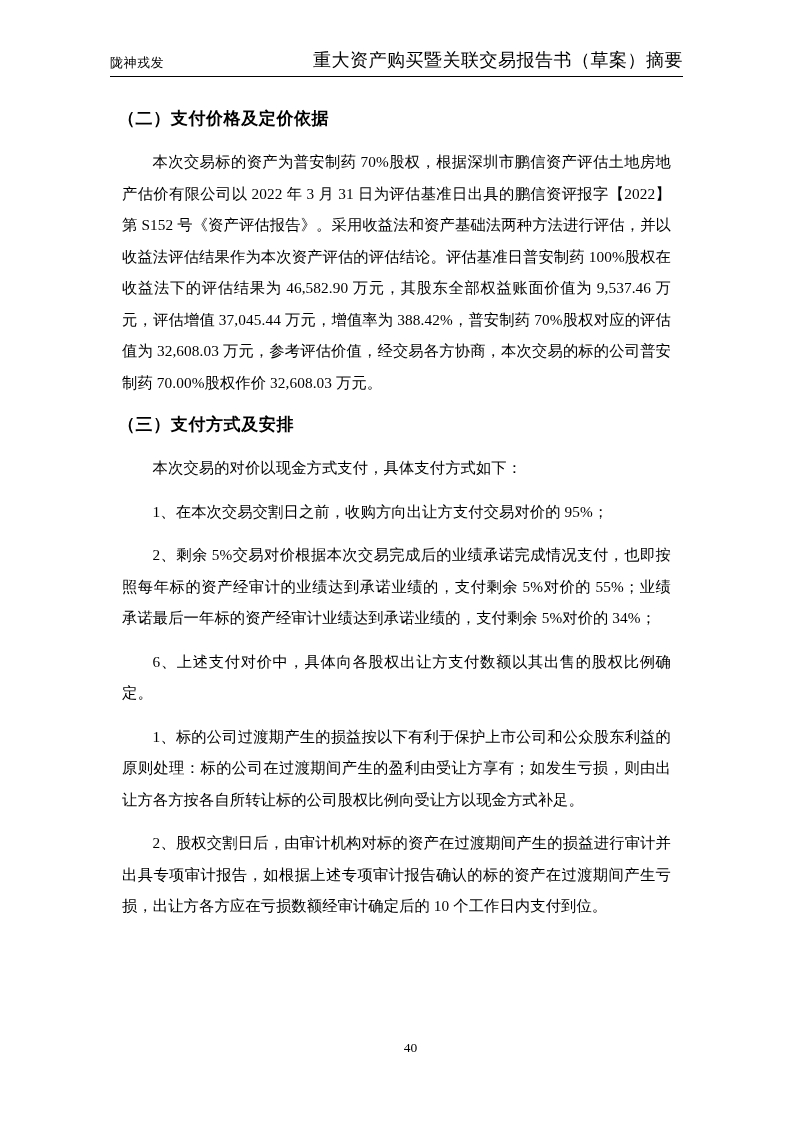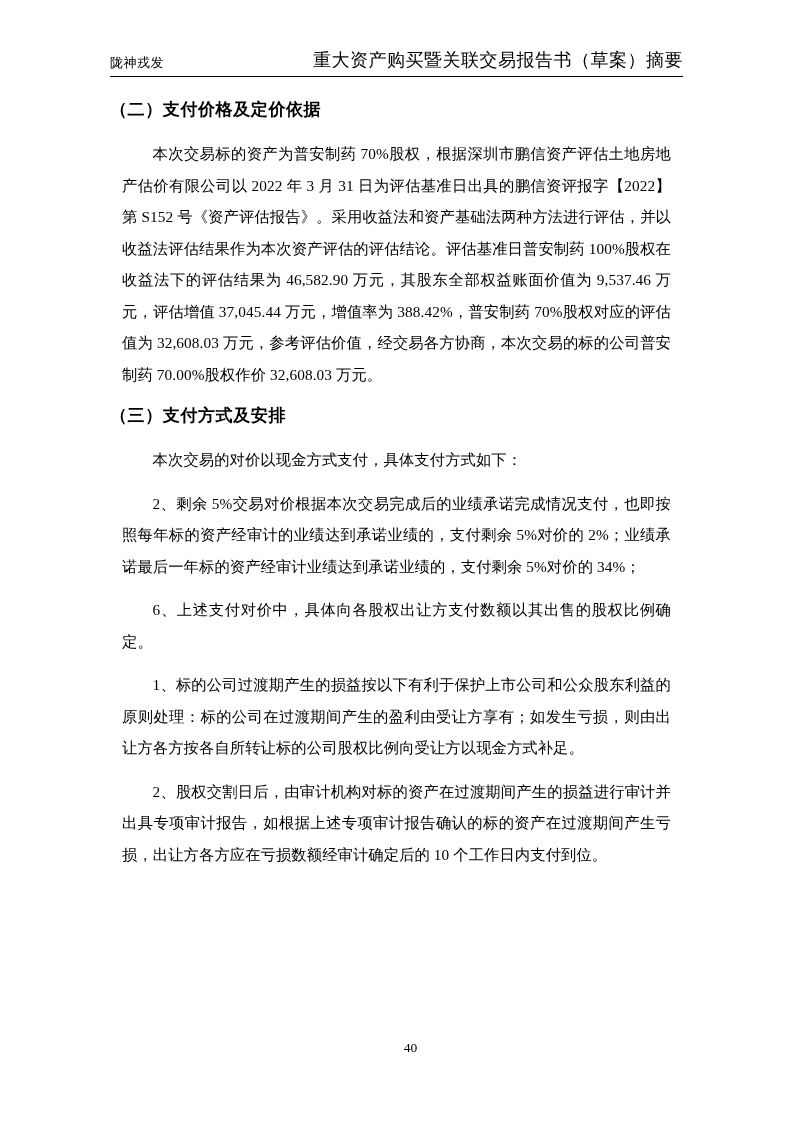--- a/index.html
+++ b/index.html
@@ -53,24 +53,24 @@
     border-top: 1px solid #000;
   }
   
   .content {
     position: absolute;
     left: 110px;
     top: 96px;
     width: 573px;
   }
   h2.section-title {
-    font-family: Liberation Mono, monospace;
+    font-family: Liberation Sans, sans-serif;
     font-weight: bold;
     font-size: 17px;
-    margin: 0;
+    margin: 8px;
     padding: 0;
     letter-spacing: 0.6px;
     line-height: 30px;
   }
   .t-space-before {
     margin-top: 18px;
   }
   p.para {
     font-size: 15.3px;
     line-height: 31.5px;
@@ -115,21 +115,22 @@
   <div class="content">
 
     <h2 class="section-title">（二）支付价格及定价依据</h2>
     <div class="blk">
       <p class="para">本次交易标的资产为普安制药 70%股权，根据深圳市鹏信资产评估土地房地产估价有限公司以 2022 年 3 月 31 日为评估基准日出具的鹏信资评报字【2022】第 S152 号《资产评估报告》。采用收益法和资产基础法两种方法进行评估，并以收益法评估结果作为本次资产评估的评估结论。评估基准日普安制药 100%股权在收益法下的评估结果为 46,582.90 万元，其股东全部权益账面价值为 9,537.46 万元，评估增值 37,045.44 万元，增值率为 388.42%，普安制药 70%股权对应的评估值为 32,608.03 万元，参考评估价值，经交易各方协商，本次交易的标的公司普安制药 70.00%股权作价 32,608.03 万元。</p>
     </div>
 
     <h2 class="section-title t-space-before">（三）支付方式及安排</h2>
     <div class="blk">
       <p class="para">本次交易的对价以现金方式支付，具体支付方式如下：</p>
-      <p class="para blk-sm">2、剩余 5%交易对价根据本次交易完成后的业绩承诺完成情况支付，也即按照每年标的资产经审计的业绩达到承诺业绩的，支付剩余 5%对价的 2%；业绩承诺最后一年标的资产经审计业绩达到承诺业绩的，支付剩余 5%对价的 34%；</p>
+      <p class="para blk-sm">1、在本次交易交割日之前，收购方向出让方支付交易对价的 95%；</p>
+      <p class="para blk-sm">2、剩余 5%交易对价根据本次交易完成后的业绩承诺完成情况支付，也即按照每年标的资产经审计的业绩达到承诺业绩的，支付剩余 5%对价的 55%；业绩承诺最后一年标的资产经审计业绩达到承诺业绩的，支付剩余 5%对价的 34%；</p>
       <p class="para blk-sm">6、上述支付对价中，具体向各股权出让方支付数额以其出售的股权比例确定。</p>
     </div>
 
     <div class="blk">
       <p class="para">1、标的公司过渡期产生的损益按以下有利于保护上市公司和公众股东利益的原则处理：标的公司在过渡期间产生的盈利由受让方享有；如发生亏损，则由出让方各方按各自所转让标的公司股权比例向受让方以现金方式补足。</p>
       <p class="para blk-sm">2、股权交割日后，由审计机构对标的资产在过渡期间产生的损益进行审计并出具专项审计报告，如根据上述专项审计报告确认的标的资产在过渡期间产生亏损，出让方各方应在亏损数额经审计确定后的 10 个工作日内支付到位。</p>
     </div>
 
   </div>
 

